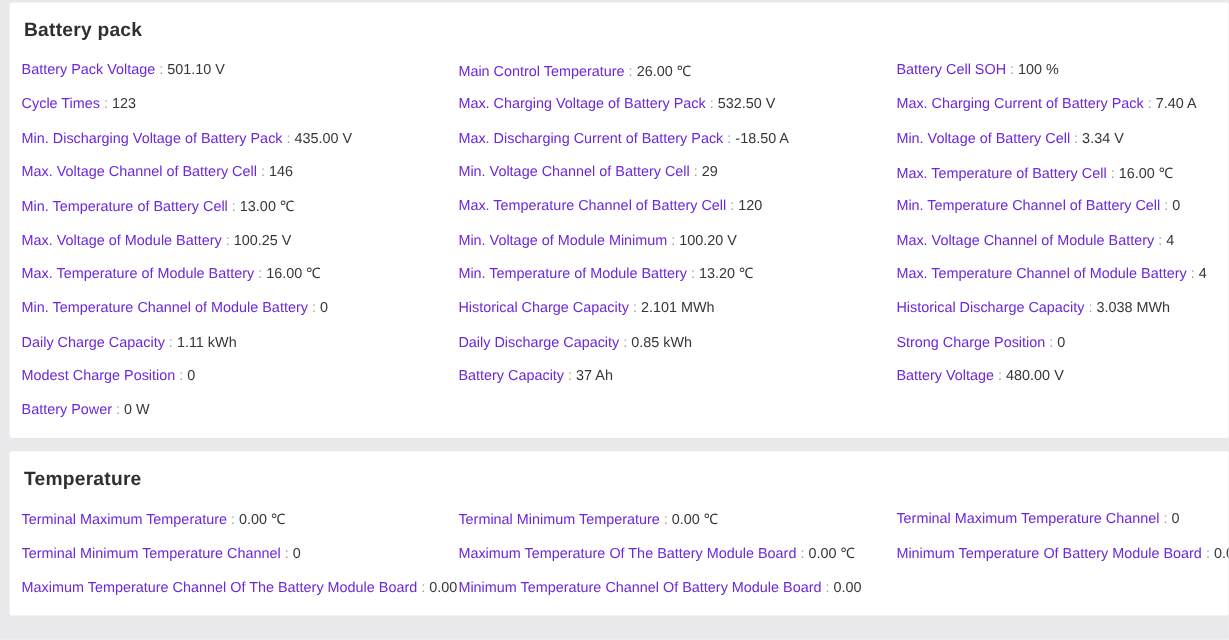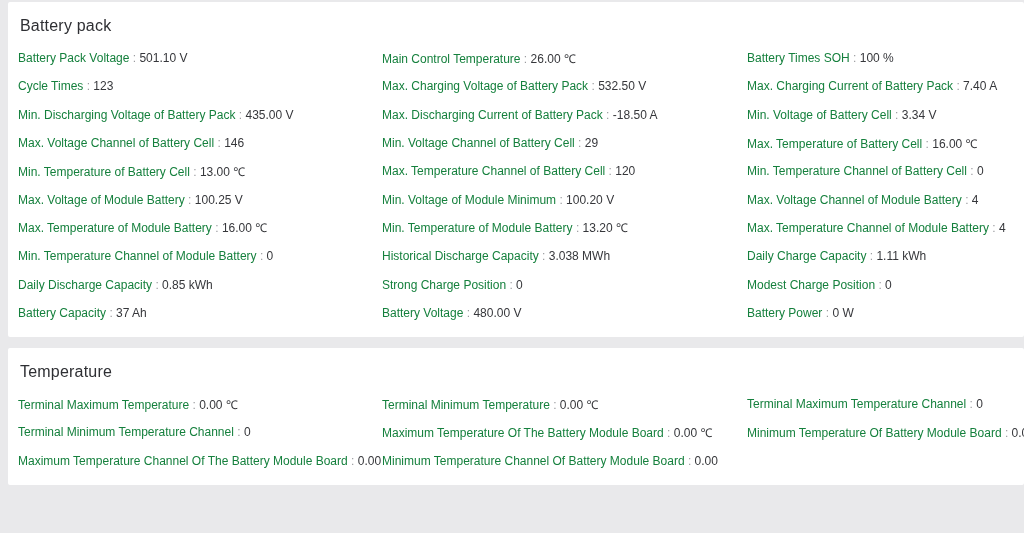--- a/index.html
+++ b/index.html
@@ -16,41 +16,41 @@
   }
   .panel {
     background: #ffffff;
     width: 1016px;
     border-radius: 2px;
     padding: 12px 0 10px 10px;
     margin-bottom: 11px;
   }
   .panel-title {
     font-size: 16px;
-    font-weight: 400;
+    font-weight: 700;
     color: #2e2f33;
     letter-spacing: 0.2px;
     padding-left: 2px;
     height: 24px;
     line-height: 24px;
     margin-bottom: 6px;
   }
   .field-grid {
     display: grid;
     grid-template-columns: 364px 365px 1fr;
     grid-auto-rows: 28.3px;
     align-items: center;
   }
   .field {
     font-size: 12px;
     white-space: nowrap;
     overflow: hidden;
   }
   .field-label {
-    color: #15803d;
+    color: #6d28d9;
   }
   .field-sep {
     color: #9a9b9f;
     white-space: pre;
   }
   .field-value {
     color: #36373b;
     font-weight: 400;
   }
 </style>
@@ -61,21 +61,21 @@
 
   <section class="panel">
     <h2 class="panel-title">Battery pack</h2>
     <div class="field-grid">
   <div class="field"><span class="field-label">Battery Pack Voltage</span><span class="field-sep"> : </span><span class="field-value">501.10 V</span></div>
 
 
   <div class="field"><span class="field-label">Main Control Temperature</span><span class="field-sep"> : </span><span class="field-value">26.00 ℃</span></div>
 
 
-  <div class="field"><span class="field-label">Battery Times SOH</span><span class="field-sep"> : </span><span class="field-value">100 %</span></div>
+  <div class="field"><span class="field-label">Battery Cell SOH</span><span class="field-sep"> : </span><span class="field-value">100 %</span></div>
 
   <div class="field"><span class="field-label">Cycle Times</span><span class="field-sep"> : </span><span class="field-value">123</span></div>
 
   <div class="field"><span class="field-label">Max. Charging Voltage of Battery Pack</span><span class="field-sep"> : </span><span class="field-value">532.50 V</span></div>
 
   <div class="field"><span class="field-label">Max. Charging Current of Battery Pack</span><span class="field-sep"> : </span><span class="field-value">7.40 A</span></div>
 
   <div class="field"><span class="field-label">Min. Discharging Voltage of Battery Pack</span><span class="field-sep"> : </span><span class="field-value">435.00 V</span></div>
 
   <div class="field"><span class="field-label">Max. Discharging Current of Battery Pack</span><span class="field-sep"> : </span><span class="field-value">-18.50 A</span></div>
@@ -103,20 +103,21 @@
 
 
   <div class="field"><span class="field-label">Max. Temperature of Module Battery</span><span class="field-sep"> : </span><span class="field-value">16.00 ℃</span></div>
 
   <div class="field"><span class="field-label">Min. Temperature of Module Battery</span><span class="field-sep"> : </span><span class="field-value">13.20 ℃</span></div>
 
   <div class="field"><span class="field-label">Max. Temperature Channel of Module Battery</span><span class="field-sep"> : </span><span class="field-value">4</span></div>
 
   <div class="field"><span class="field-label">Min. Temperature Channel of Module Battery</span><span class="field-sep"> : </span><span class="field-value">0</span></div>
 
+  <div class="field"><span class="field-label">Historical Charge Capacity</span><span class="field-sep"> : </span><span class="field-value">2.101 MWh</span></div>
 
   <div class="field"><span class="field-label">Historical Discharge Capacity</span><span class="field-sep"> : </span><span class="field-value">3.038 MWh</span></div>
 
   <div class="field"><span class="field-label">Daily Charge Capacity</span><span class="field-sep"> : </span><span class="field-value">1.11 kWh</span></div>
 
   <div class="field"><span class="field-label">Daily Discharge Capacity</span><span class="field-sep"> : </span><span class="field-value">0.85 kWh</span></div>
 
   <div class="field"><span class="field-label">Strong Charge Position</span><span class="field-sep"> : </span><span class="field-value">0</span></div>
 
   <div class="field"><span class="field-label">Modest Charge Position</span><span class="field-sep"> : </span><span class="field-value">0</span></div>

